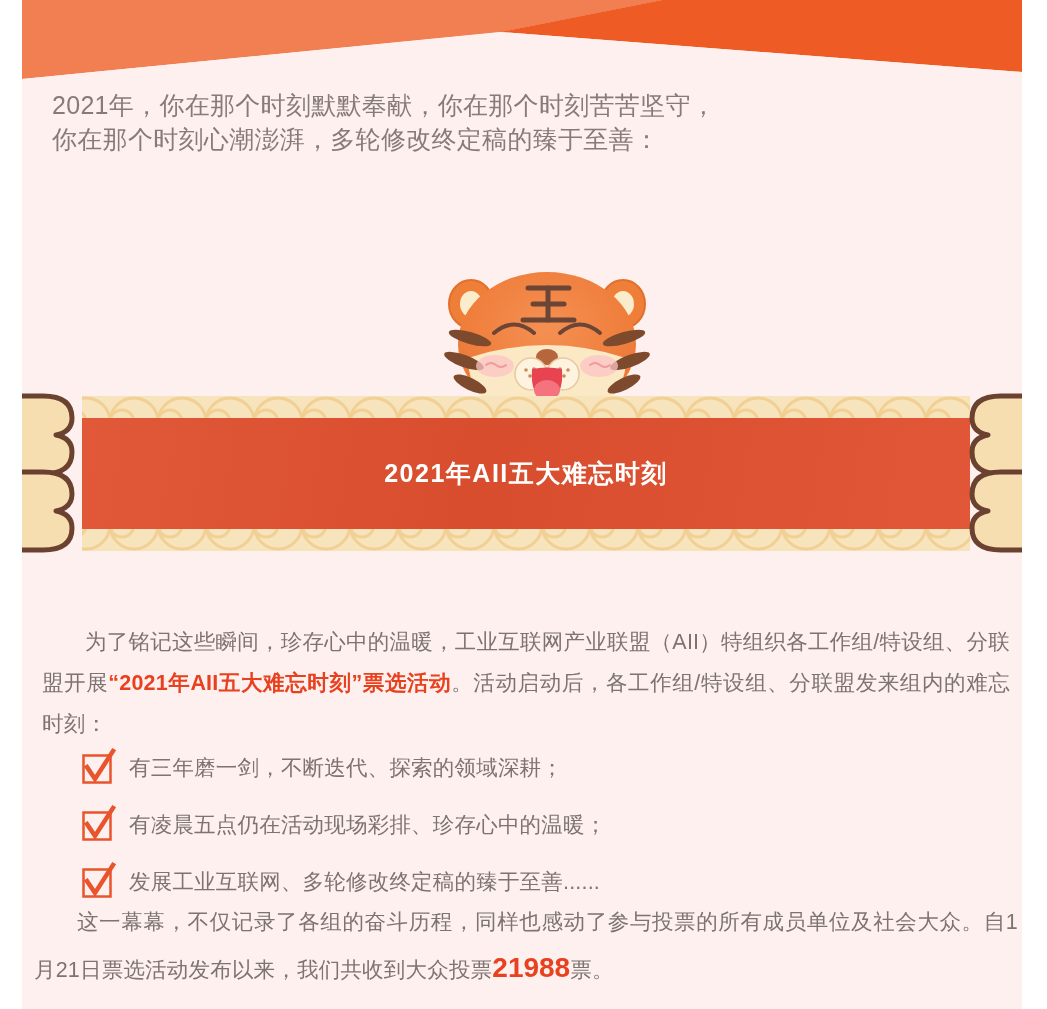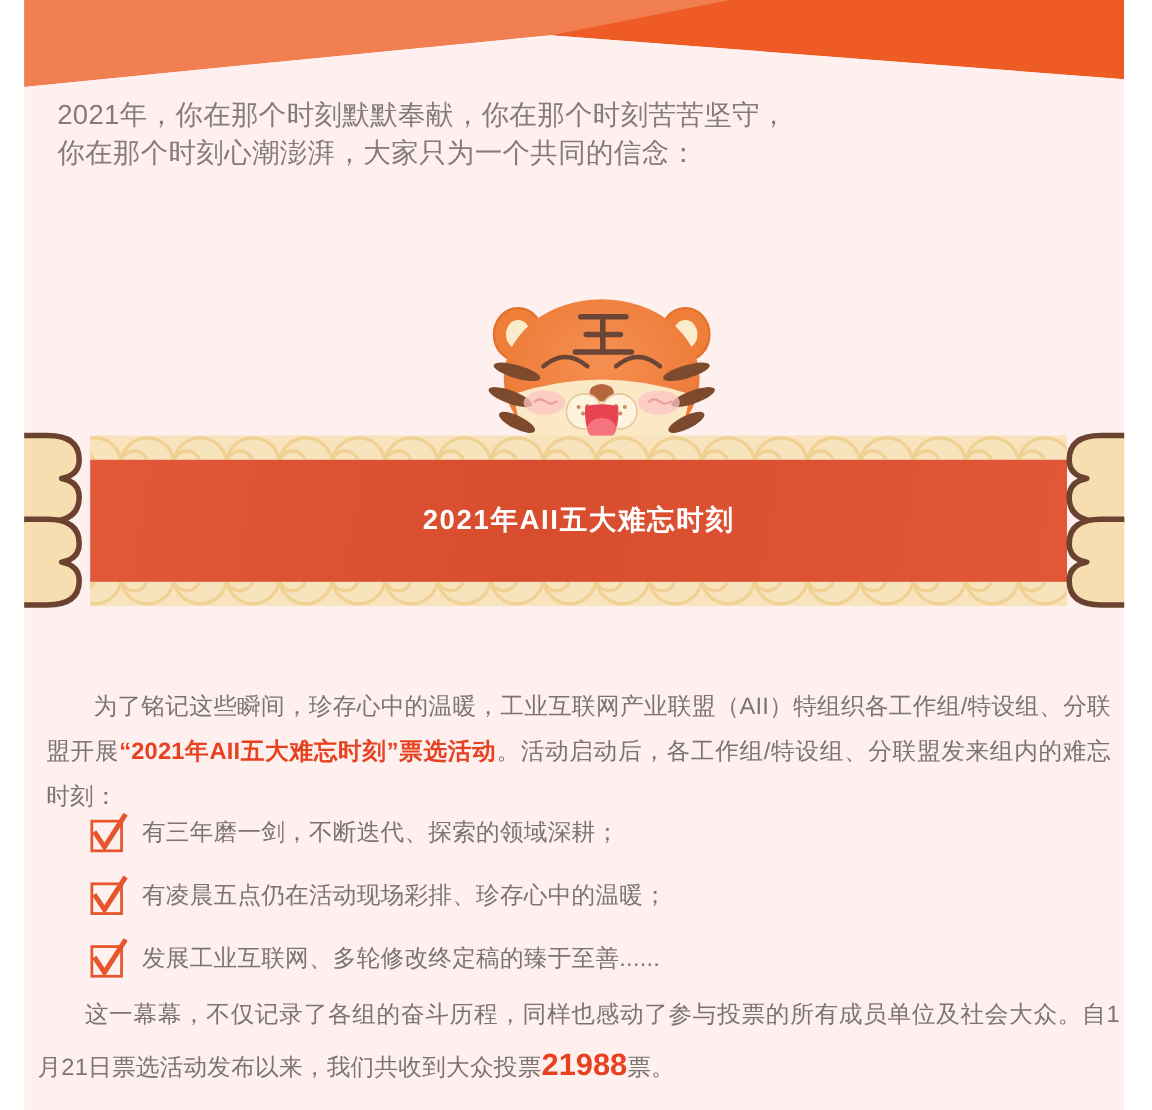--- a/index.html
+++ b/index.html
@@ -163,21 +163,21 @@
 
   
   .checklist {
     position: absolute;
     left: 60px;
     top: 745px;
     width: 900px;
   }
   .check-item {
     display: flex;
-    align-items: flex-start;
+    align-items: center;
     height: 48px;
     margin-bottom: 9px;
   }
   .check-box {
     position: relative;
     width: 30px;
     height: 30px;
     flex: 0 0 auto;
     margin-right: 17px;
   }
@@ -230,21 +230,21 @@
         <polygon points="0,0 640,0 478,32 0,79" fill="#f27f52"></polygon>
 
         <polygon points="640,0 1000,0 1000,72 478,32" fill="#ef5b24"></polygon>
 
         <polygon points="0,79 478,32 1000,72 1000,82 0,82" fill="#fdf0ee"></polygon>
       </svg>
     </div>
 
     <div class="intro">
       <p>2021年，你在那个时刻默默奉献，你在那个时刻苦苦坚守，</p>
-      <p>你在那个时刻心潮澎湃，大家只为一个共同的信念：</p>
+      <p>你在那个时刻心潮澎湃，多轮修改终定稿的臻于至善：</p>
     </div>
 
     <div class="tiger">
       <svg width="218" height="160" viewBox="0 0 218 160">
         <defs>
           <radialGradient id="headg" cx="50%" cy="38%" r="70%">
             <stop offset="0%" stop-color="#f59052"></stop>
             <stop offset="100%" stop-color="#ec7430"></stop>
           </radialGradient>
         </defs>

